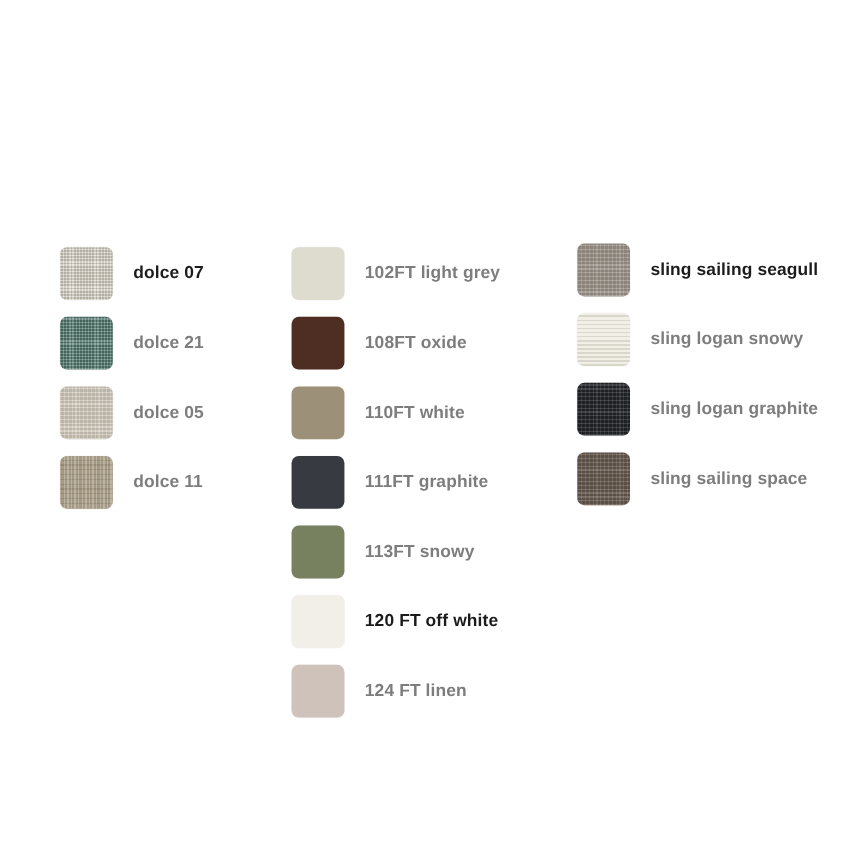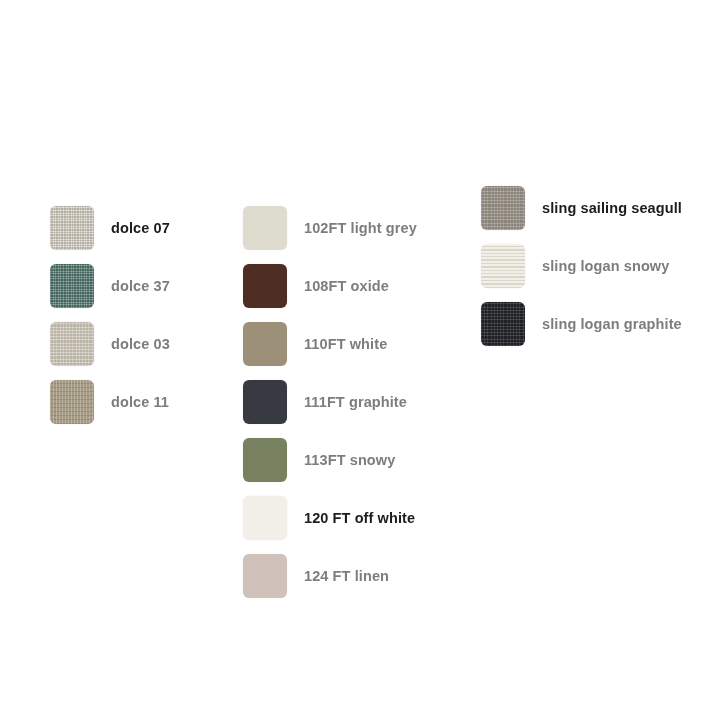--- a/index.html
+++ b/index.html
@@ -24,21 +24,21 @@
     height: 719px;
     margin-top: 39px;
   }
 
   .swatch-column {
     position: absolute;
     top: 0;
   }
   .swatch-column.col-0 { left: 50px;  top: 167px; }
   .swatch-column.col-1 { left: 243px; top: 167px; }
-  .swatch-column.col-2 { left: 481px; top: 147px; }
+  .swatch-column.col-2 { left: 481px; top: 164px; }
 
   .swatch-row {
     display: flex;
     align-items: center;
     height: 44px;
     margin-bottom: 14px;
   }
 
   .swatch-chip {
     width: 44px;
@@ -113,25 +113,25 @@
 <body>
 
 <div id="swatch-board">
     <div class="swatch-column col-0">
       <div class="swatch-row is-selected">
         <div class="swatch-chip tex-weave" style="background: rgb(220, 216, 204);"></div>
         <span class="swatch-label">dolce 07</span>
       </div>
       <div class="swatch-row">
         <div class="swatch-chip tex-weave" style="background: rgb(84, 122, 112);"></div>
-        <span class="swatch-label">dolce 37</span>
+        <span class="swatch-label">dolce 21</span>
       </div>
       <div class="swatch-row">
         <div class="swatch-chip tex-canvas" style="background: rgb(219, 212, 199);"></div>
-        <span class="swatch-label">dolce 03</span>
+        <span class="swatch-label">dolce 05</span>
       </div>
       <div class="swatch-row">
         <div class="swatch-chip tex-linen" style="background: rgb(167, 155, 131);"></div>
         <span class="swatch-label">dolce 11</span>
       </div>
     </div>
     <div class="swatch-column col-1">
       <div class="swatch-row">
         <div class="swatch-chip tex-smooth" style="background: rgb(222, 219, 207);"></div>
         <span class="swatch-label">102FT light grey</span>
@@ -167,14 +167,18 @@
         <span class="swatch-label">sling sailing seagull</span>
       </div>
       <div class="swatch-row">
         <div class="swatch-chip tex-rib" style="background: rgb(238, 235, 224);"></div>
         <span class="swatch-label">sling logan snowy</span>
       </div>
       <div class="swatch-row">
         <div class="swatch-chip tex-canvas" style="background: rgb(36, 38, 42);"></div>
         <span class="swatch-label">sling logan graphite</span>
       </div>
+      <div class="swatch-row">
+        <div class="swatch-chip tex-canvas" style="background: rgb(106, 92, 82);"></div>
+        <span class="swatch-label">sling sailing space</span>
+      </div>
     </div>
   </div>
 
 </body></html>

